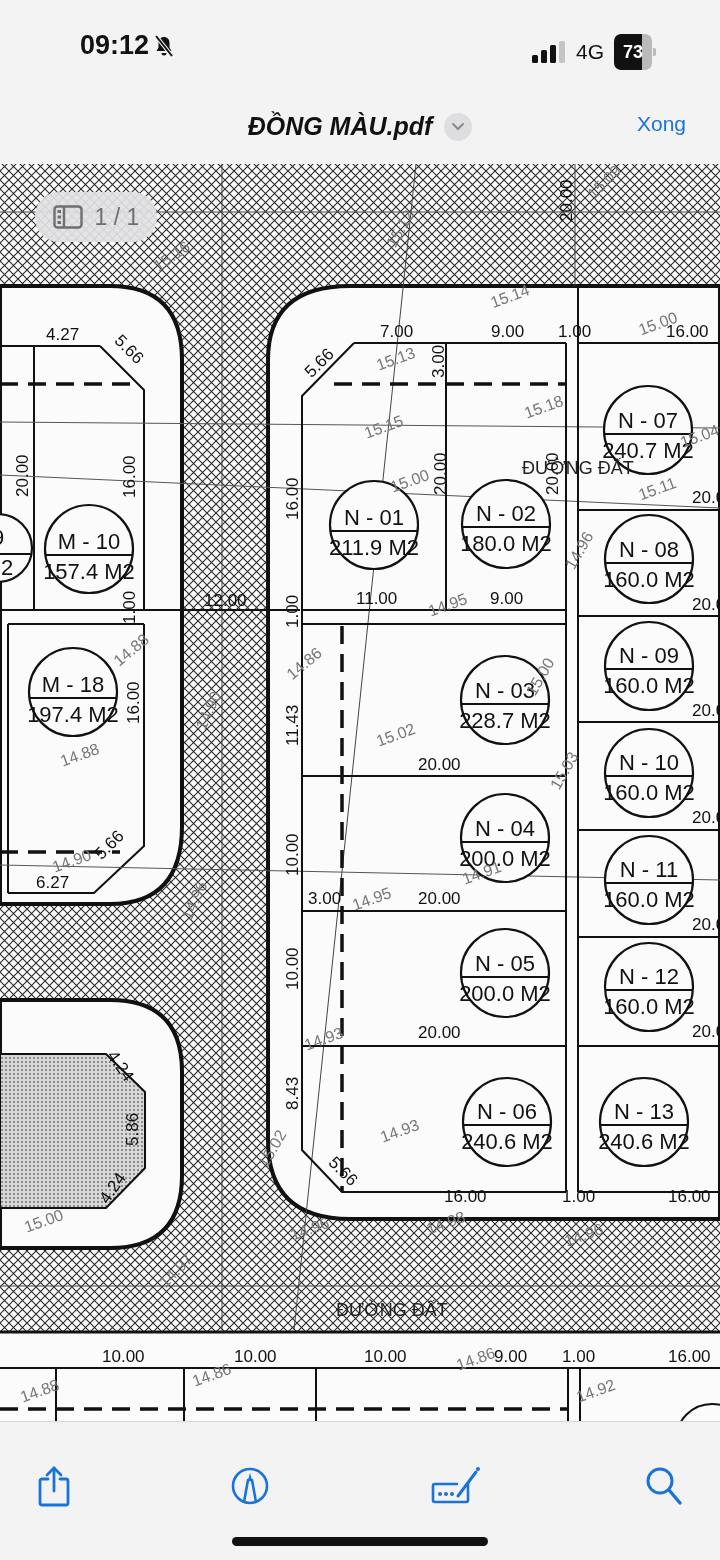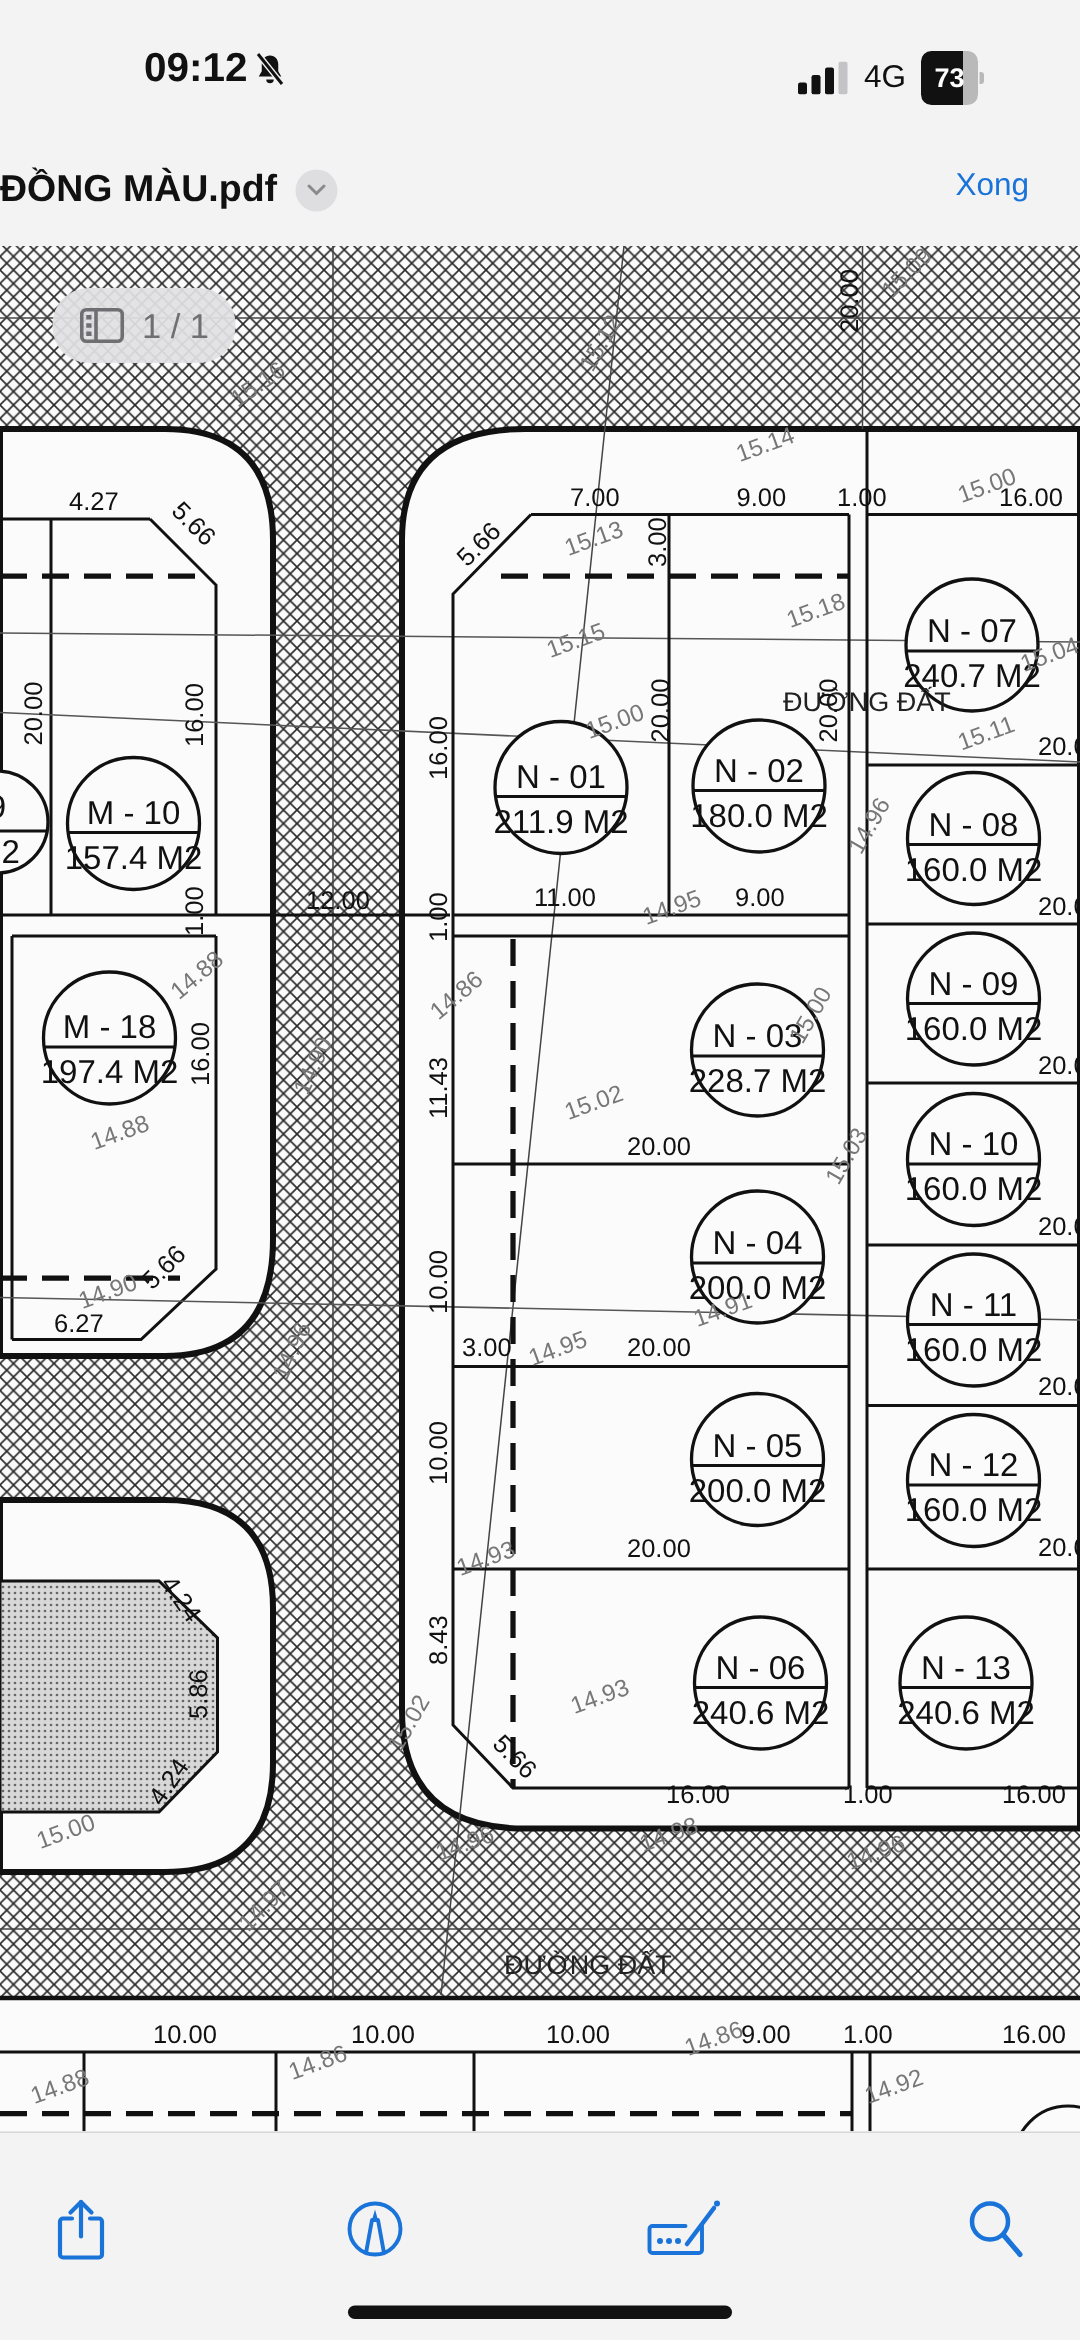--- a/index.html
+++ b/index.html
@@ -1,25 +1,25 @@
 <!DOCTYPE html>
 <html><head>
 <meta charset="utf-8">
 <style>
   html, body { margin:0; padding:0; }
   body { width:720px; height:1560px; position:relative; overflow:hidden; background:#f3f3f4; font-family:"Liberation Sans", sans-serif; }
   .status-bar { position:absolute; left:0; top:0; width:720px; height:96px; }
-  .time { position:absolute; left:96px; top:30px; font-size:27px; font-weight:600; color:#111; display:flex; align-items:center; gap:4px; }
+  .time { position:absolute; left:80px; top:30px; font-size:27px; font-weight:600; color:#111; display:flex; align-items:center; gap:4px; }
   .status-right { position:absolute; right:64px; top:34px; display:flex; align-items:center; gap:10px; }
   .net { font-size:21px; color:#111; font-weight:500; }
   .battery { display:flex; align-items:center; }
   .battery-body { width:38px; height:36px; border-radius:7px; background:linear-gradient(90deg,#111 0 73%, #b9b9b9 73% 100%); color:#fff; font-size:18px; font-weight:700; display:flex; align-items:center; justify-content:center; }
   .battery-tip { width:3px; height:8px; background:#b9b9b9; border-radius:0 2px 2px 0; margin-left:1px; }
   .nav-bar { position:absolute; left:0; top:96px; width:720px; height:68px; }
-  .doc-title { position:absolute; left:0; right:0; top:16px; display:flex; align-items:center; gap:12px; }
+  .doc-title { position:absolute; left:0; right:0; top:16px; display:flex; justify-content:center; align-items:center; gap:12px;font-style:italic; }
   .doc-title-text { font-size:25px; font-weight:600; color:#111; }
   .title-chevron { width:28px; height:28px; border-radius:14px; background:#dedee0; display:flex; align-items:center; justify-content:center; }
   .done-btn { position:absolute; right:34px; top:16px; font-size:21px; font-weight:500; color:#1a73d8; cursor:pointer; }
   .viewer { position:absolute; left:0; top:164px; width:720px; height:1257px; overflow:hidden; background:#fbfbfb; }
   .viewer svg.plan { position:absolute; left:0; top:0; }
   .page-indicator { position:absolute; left:35px; top:28px; width:122px; height:50px; border-radius:24px; background:rgba(225,225,228,0.93); display:flex; align-items:center; justify-content:center; gap:12px; color:#6e6e73; font-size:23px; }
   .toolbar { position:absolute; left:0; top:1421px; width:720px; height:139px; background:#f3f3f4; border-top:1px solid #d8d8da; }
   .tool { position:absolute; top:40px; width:48px; height:48px; display:flex; align-items:center; justify-content:center; cursor:pointer; }
   .home-indicator { position:absolute; left:232px; top:1537px; width:256px; height:9px; border-radius:5px; background:#111; }
   .lbl { font-family:"Liberation Sans", sans-serif; }

